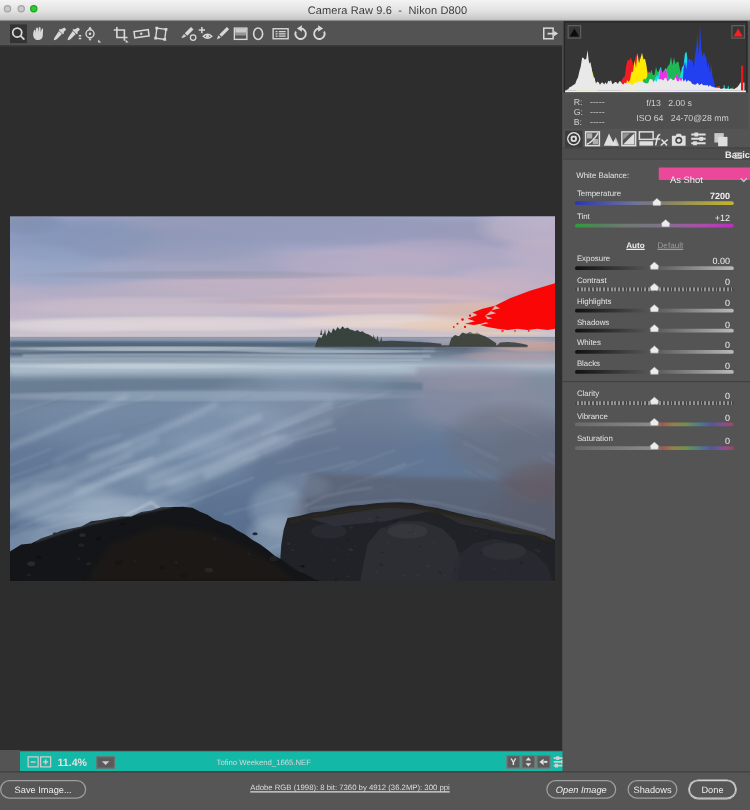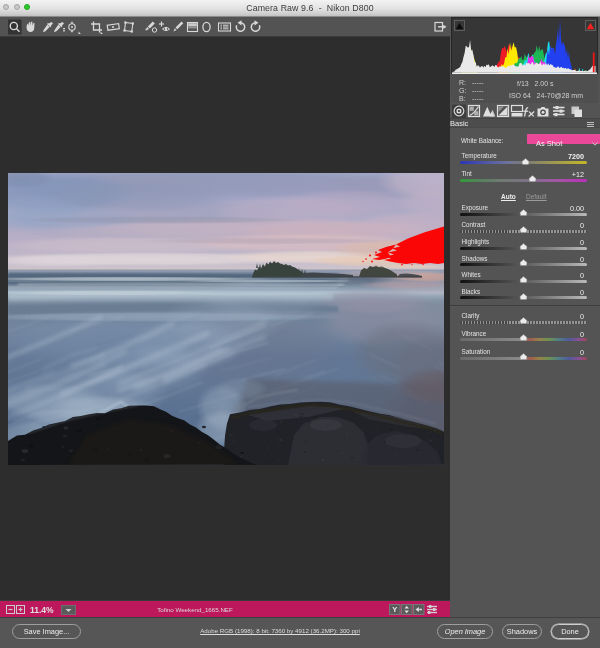--- a/index.html
+++ b/index.html
@@ -8,34 +8,34 @@
 #app { position:relative; width:600px; height:648px; }
 #titlebar { position:absolute; left:0; top:0; width:600px; height:17px;
   background:linear-gradient(#f3f3f3,#e2e2e2 55%,#c8c8c8 95%,#bdbdbd); border-bottom:1px solid #8a8a8a; }
 .tl { position:absolute; top:3.8px; width:6.3px; height:6.3px; border-radius:50%; }
 #title { position:absolute; top:0; left:0; width:100%; text-align:center;
   font-size:8.8px; line-height:17px; color:#3c3c3c; letter-spacing:0.1px; }
 #toolbar { position:absolute; left:0; top:17px; width:450px; height:20px;
   background:#535353; border-bottom:1px solid #3a3a3a; }
 #canvas { position:absolute; left:0; top:37px; width:450px; height:563px; background:#2d2d2d; }
 #photo { position:absolute; left:8px; top:136px; width:436px; height:292px; }
-#statusrow { position:absolute; left:0; top:600px; width:450px; height:17px;
-  background:#be185d; border-top:1px solid #3a3a3a; }
+#statusrow { position:absolute; left:16px; top:600px; width:450px; height:17px;
+  background:#14b8a6; border-top:1px solid #3a3a3a; }
 #panel { position:absolute; left:450px; top:17px; width:150px; height:600px; background:#545454; }
 #bottombar { position:absolute; left:0; top:617px; width:600px; height:31px;
   background:#565656; border-top:1px solid #3f3f3f; }
 .btn { position:absolute; height:15px; border:1px solid #9e9e9e; border-radius:8px;
   color:#ededed; font-size:7.4px; line-height:13.5px; text-align:center; top:624px; }
 #histbox { position:absolute; left:1px; top:0px; width:147px; height:57px;
   background:#363637; border:1px solid #262626; }
 #info { position:absolute; left:0; top:57px; width:150px; height:30px; color:#cfcfcf; font-size:7px; }
 #tabs { position:absolute; left:0; top:87px; width:150px; height:14px; }
 #bhead { position:absolute; left:0; top:101px; width:150px; height:10px;
   background:#4d4d4d; border-top:1px solid #434343; border-bottom:1px solid #484848;
-  text-align:left; color:#ececec; font-size:7.5px; font-weight:normal; line-height:10px; }
+  text-align:right; color:#ececec; font-size:7.5px; font-weight:bold; line-height:10px; }
 .slab { position:absolute; color:#e3e3e3; font-size:6.3px; left:11.5px; }
 .sval { position:absolute; color:#f0f0f0; font-size:7.2px; right:16px; }
 .track { position:absolute; left:10px; width:127px; height:3px; border-radius:1.5px; }
 .thumb { position:absolute; width:9px; height:7px; }
 </style>
 </head>
 <body>
 <div id="app">
 
   <div id="titlebar">
@@ -1041,19 +1041,19 @@
 <svg class="thumb" style="left:69px; top:336.0px;" width="8" height="7" viewBox="0 0 8 7">
         <path d="M4,0.5 L7.5,3.6 L7,6.5 L1,6.5 L0.5,3.6 Z" fill="#ececec" stroke="#8a8a8a" stroke-width="0.5"></path>
       </svg>
 <div style="position:absolute; left:51px; top:175.5px; font-size:6.5px; color:#ececec; text-decoration:underline; font-weight:bold;">Auto</div>
 <div style="position:absolute; left:76px; top:175.5px; font-size:6.5px; color:#9b9b9b; text-decoration:underline;">Default</div>
 <div style="position:absolute; left:0px; top:288px; width:150px; height:1px; background:#3c3c3c;"></div>
 <div style="position:absolute; left:0px; top:289px; width:150px; height:1px; background:#565656;"></div>
   </div>
 
   <div id="bottombar"></div>
-  <div class="btn" style="left:12px; width:69px;">Save Image...</div>
+  <div class="btn" style="left:0; width:69px;">Save Image...</div>
   <div style="position:absolute; top:627px; left:-20px; width:600px; text-align:center;
     font-size:6.2px; color:#dcdcdc;"><span style="text-decoration:underline;">Adobe RGB (1998): 8 bit: 7360 by 4912 (36.2MP): 300 ppi</span></div>
   <div class="btn" style="left:437px; width:56px;font-style:italic;">Open Image</div>
   <div class="btn" style="left:502px; width:40px;">Shadows</div>
   <div class="btn" style="left:551px; width:38px; border-color:#cfcfcf; box-shadow:0 0 0 0.5px #cfcfcf;">Done</div>
 </div>
 
 </body></html>

